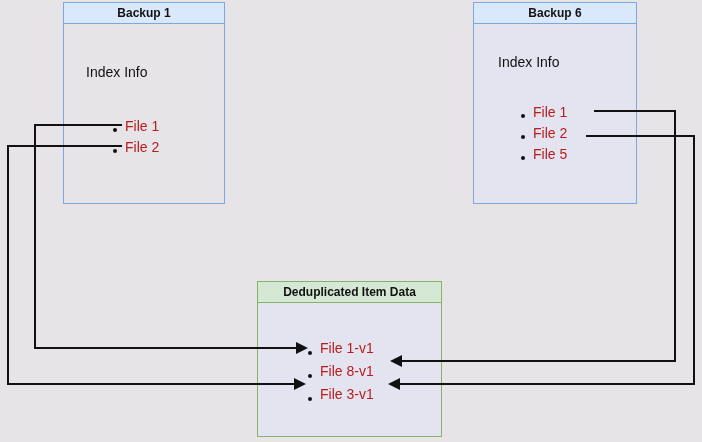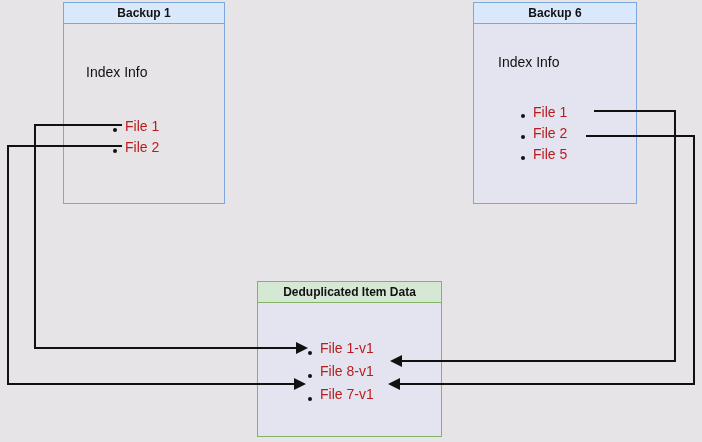--- a/index.html
+++ b/index.html
@@ -146,21 +146,21 @@
       <li style="height:21px; line-height:14px;">File 5</li>
     </ul>
   </div>
 
   <div class="box dedup" style="left:257px; top:281px; width:185px; height:156px;">
     <div class="box-header" style="height:22px;">Deduplicated Item Data</div>
     <div class="box-body" style="top:22px; height:134px;"></div>
     <ul class="file-list" style="left:50px; top:60px;">
       <li style="height:23px; line-height:14px;">File 1-v1</li>
       <li style="height:23px; line-height:14px;">File 8-v1</li>
-      <li style="height:23px; line-height:14px;">File 7-v1</li>
+      <li style="height:23px; line-height:14px;">File 3-v1</li>
     </ul>
   </div>
 
   <svg class="wires" viewBox="0 0 702 442">
 
     <g>
       <path d="M 122 125 L 35 125 L 35 348 L 296 348"></path>
       <polygon points="296,342 308,348 296,354"></polygon>
     </g>
 

